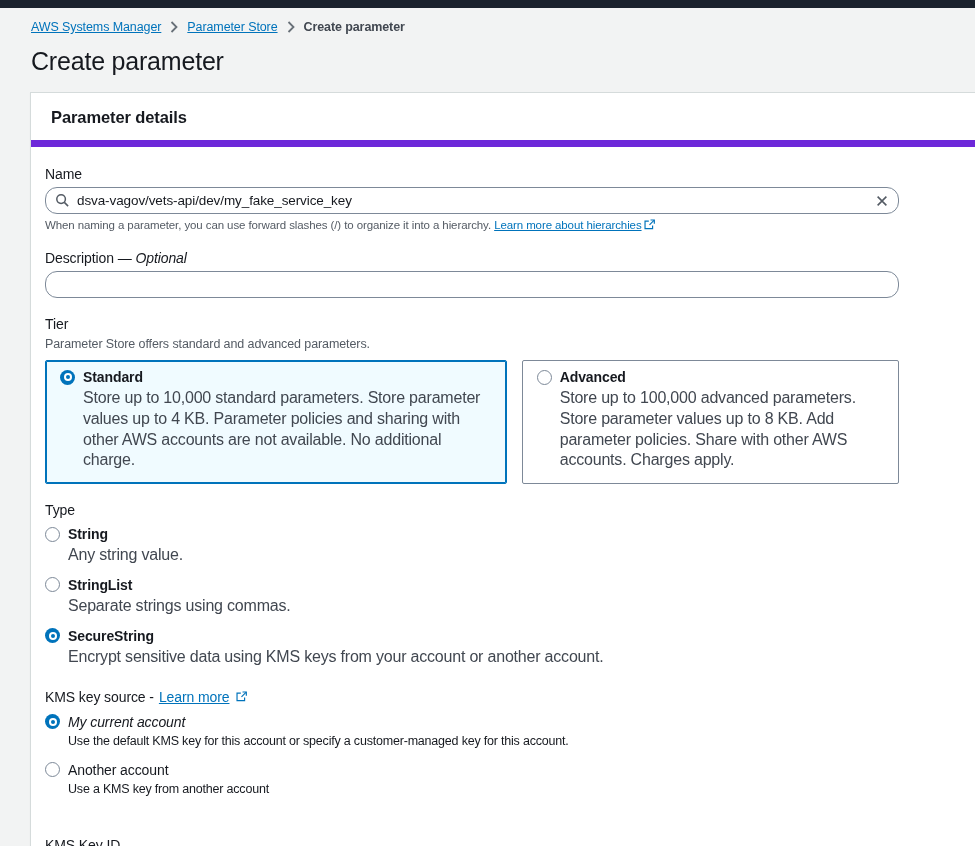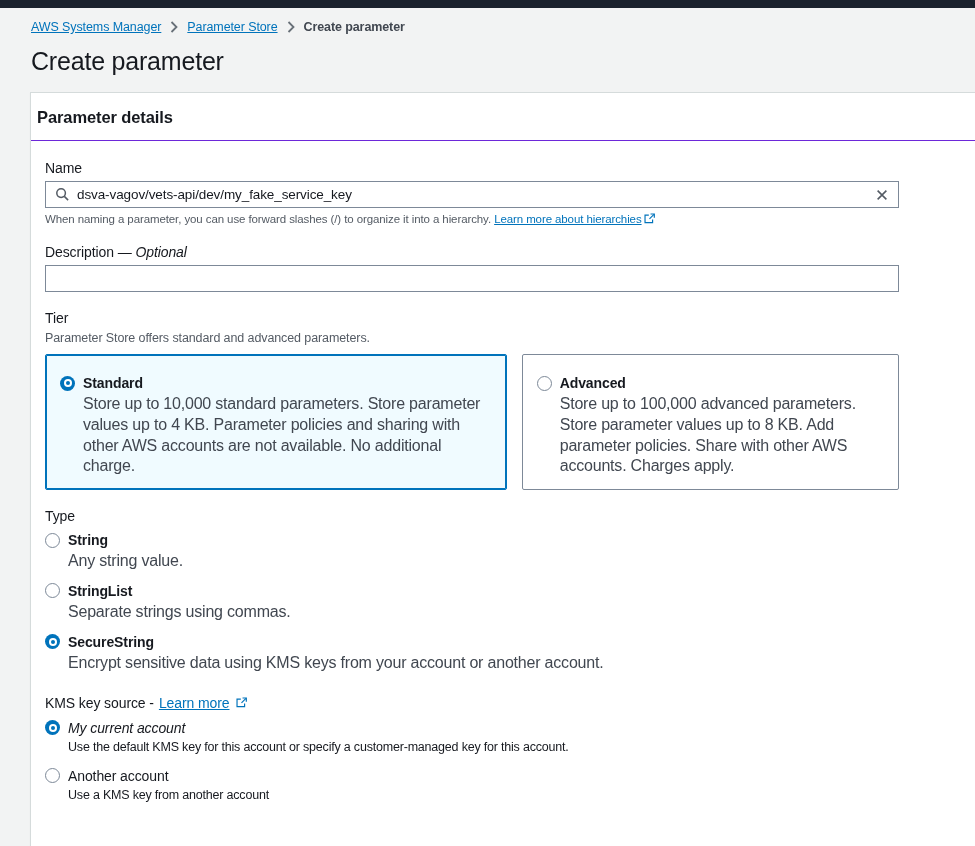--- a/index.html
+++ b/index.html
@@ -20,32 +20,32 @@
 
   .card {
     margin: 16px 0 0 30px;
     width: 945px;
     background: #ffffff;
     border: 1px solid #d5dbdb;
     border-right: none;
     box-shadow: 0 1px 1px rgba(0,0,0,0.06);
   }
   .card-header {
-    padding: 15px 6px 13px;
-    border-bottom: 1px solid #6d28d9;
+    padding: 15px 20px 13px;
+    border-bottom: 7px solid #6d28d9;
   }
   .card-header h2 { font-size: 16.5px; font-weight: bold; letter-spacing: -0.1px; }
   .card-body { padding: 19px 14px 10px; }
 
   .field-label { font-size: 14px; color: #16191f; margin-bottom: 5px; letter-spacing: -0.1px; }
   .field-label .optional { font-style: italic; }
 
   .text-input {
     width: 854px; height: 27px;
-    border: 1px solid #7d8998; border-radius: 0;
+    border: 1px solid #7d8998; border-radius: 12px;
     background: #fff; display: flex; align-items: center;
     padding: 0 9px; gap: 7px;
   }
   .text-input input {
     border: none; outline: none; flex: 1;
     font-family: "Liberation Sans", sans-serif;
     font-size: 13.5px; color: #16191f; background: transparent;
     letter-spacing: -0.1px;
   }
   .icon-btn { background: none; border: none; cursor: pointer; display: flex; align-items: center; padding: 0; }
@@ -53,21 +53,21 @@
   .helper { font-size: 11.5px; color: #545b64; margin-top: 5px; letter-spacing: -0.1px; }
   .helper a, .inline-link { color: #0073bb; text-decoration: underline; cursor: pointer; }
   .ext-icon { display: inline-block; vertical-align: -1px; margin-left: 2px; }
 
   .section { margin-top: 18px; }
   .sub-label { font-size: 12.5px; color: #545b64; margin: 2px 0 9px; letter-spacing: -0.1px; }
 
   .tier-row { display: flex; gap: 15px; width: 854px; align-items: stretch; }
   .tier-card {
     border: 1px solid #7d8998; border-radius: 2px;
-    background: #fff; padding: 20px 14px 12px;
+    background: #fff; padding: 8px 14px 12px;
   }
   .tier-card.selected { border: 1px solid #0073bb; background: #f0fbff; box-shadow: 0 0 0 1px #0073bb inset; }
   .tier-card.standard { width: 470px; }
   .tier-card.advanced { width: 384px; }
   .option-head { display: flex; align-items: center; gap: 8px; }
   .option-title { font-size: 14px; font-weight: bold; letter-spacing: -0.1px; }
   .option-desc { font-size: 16px; color: #414750; line-height: 1.3; margin: 3px 0 0 23px; letter-spacing: -0.2px; }
 
   
   .radio { width: 15px; height: 15px; border-radius: 50%; flex: 0 0 15px; position: relative; cursor: pointer; }

